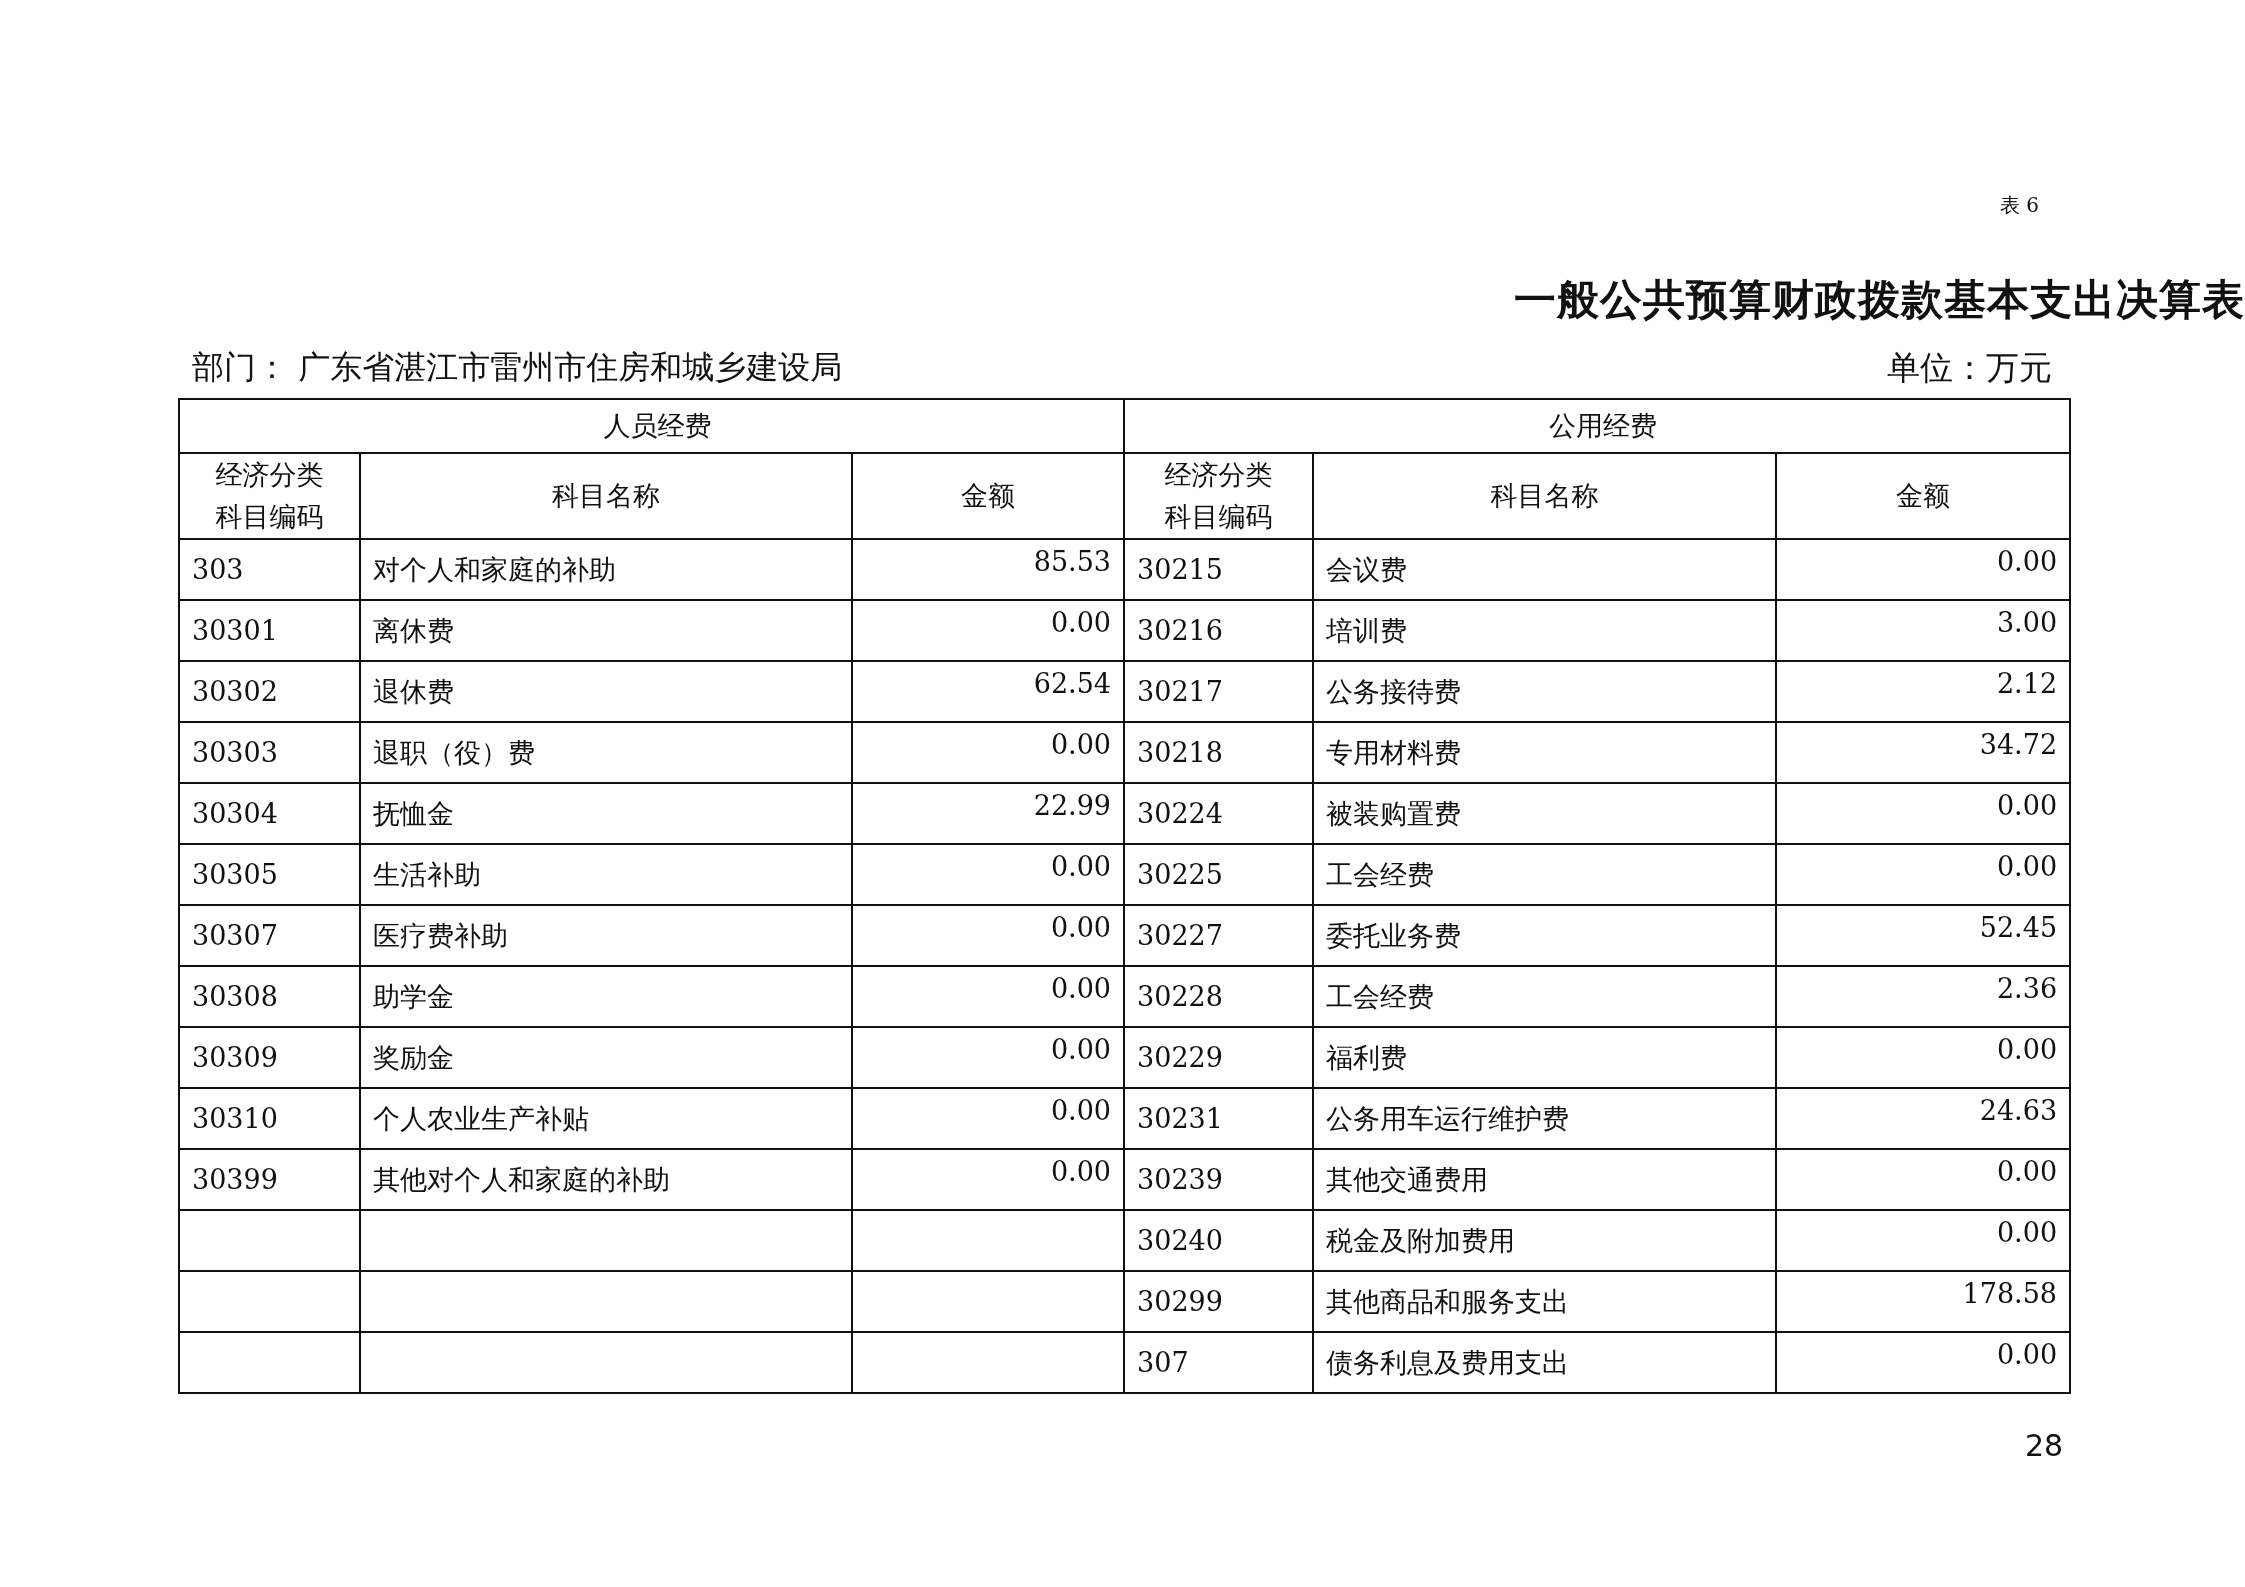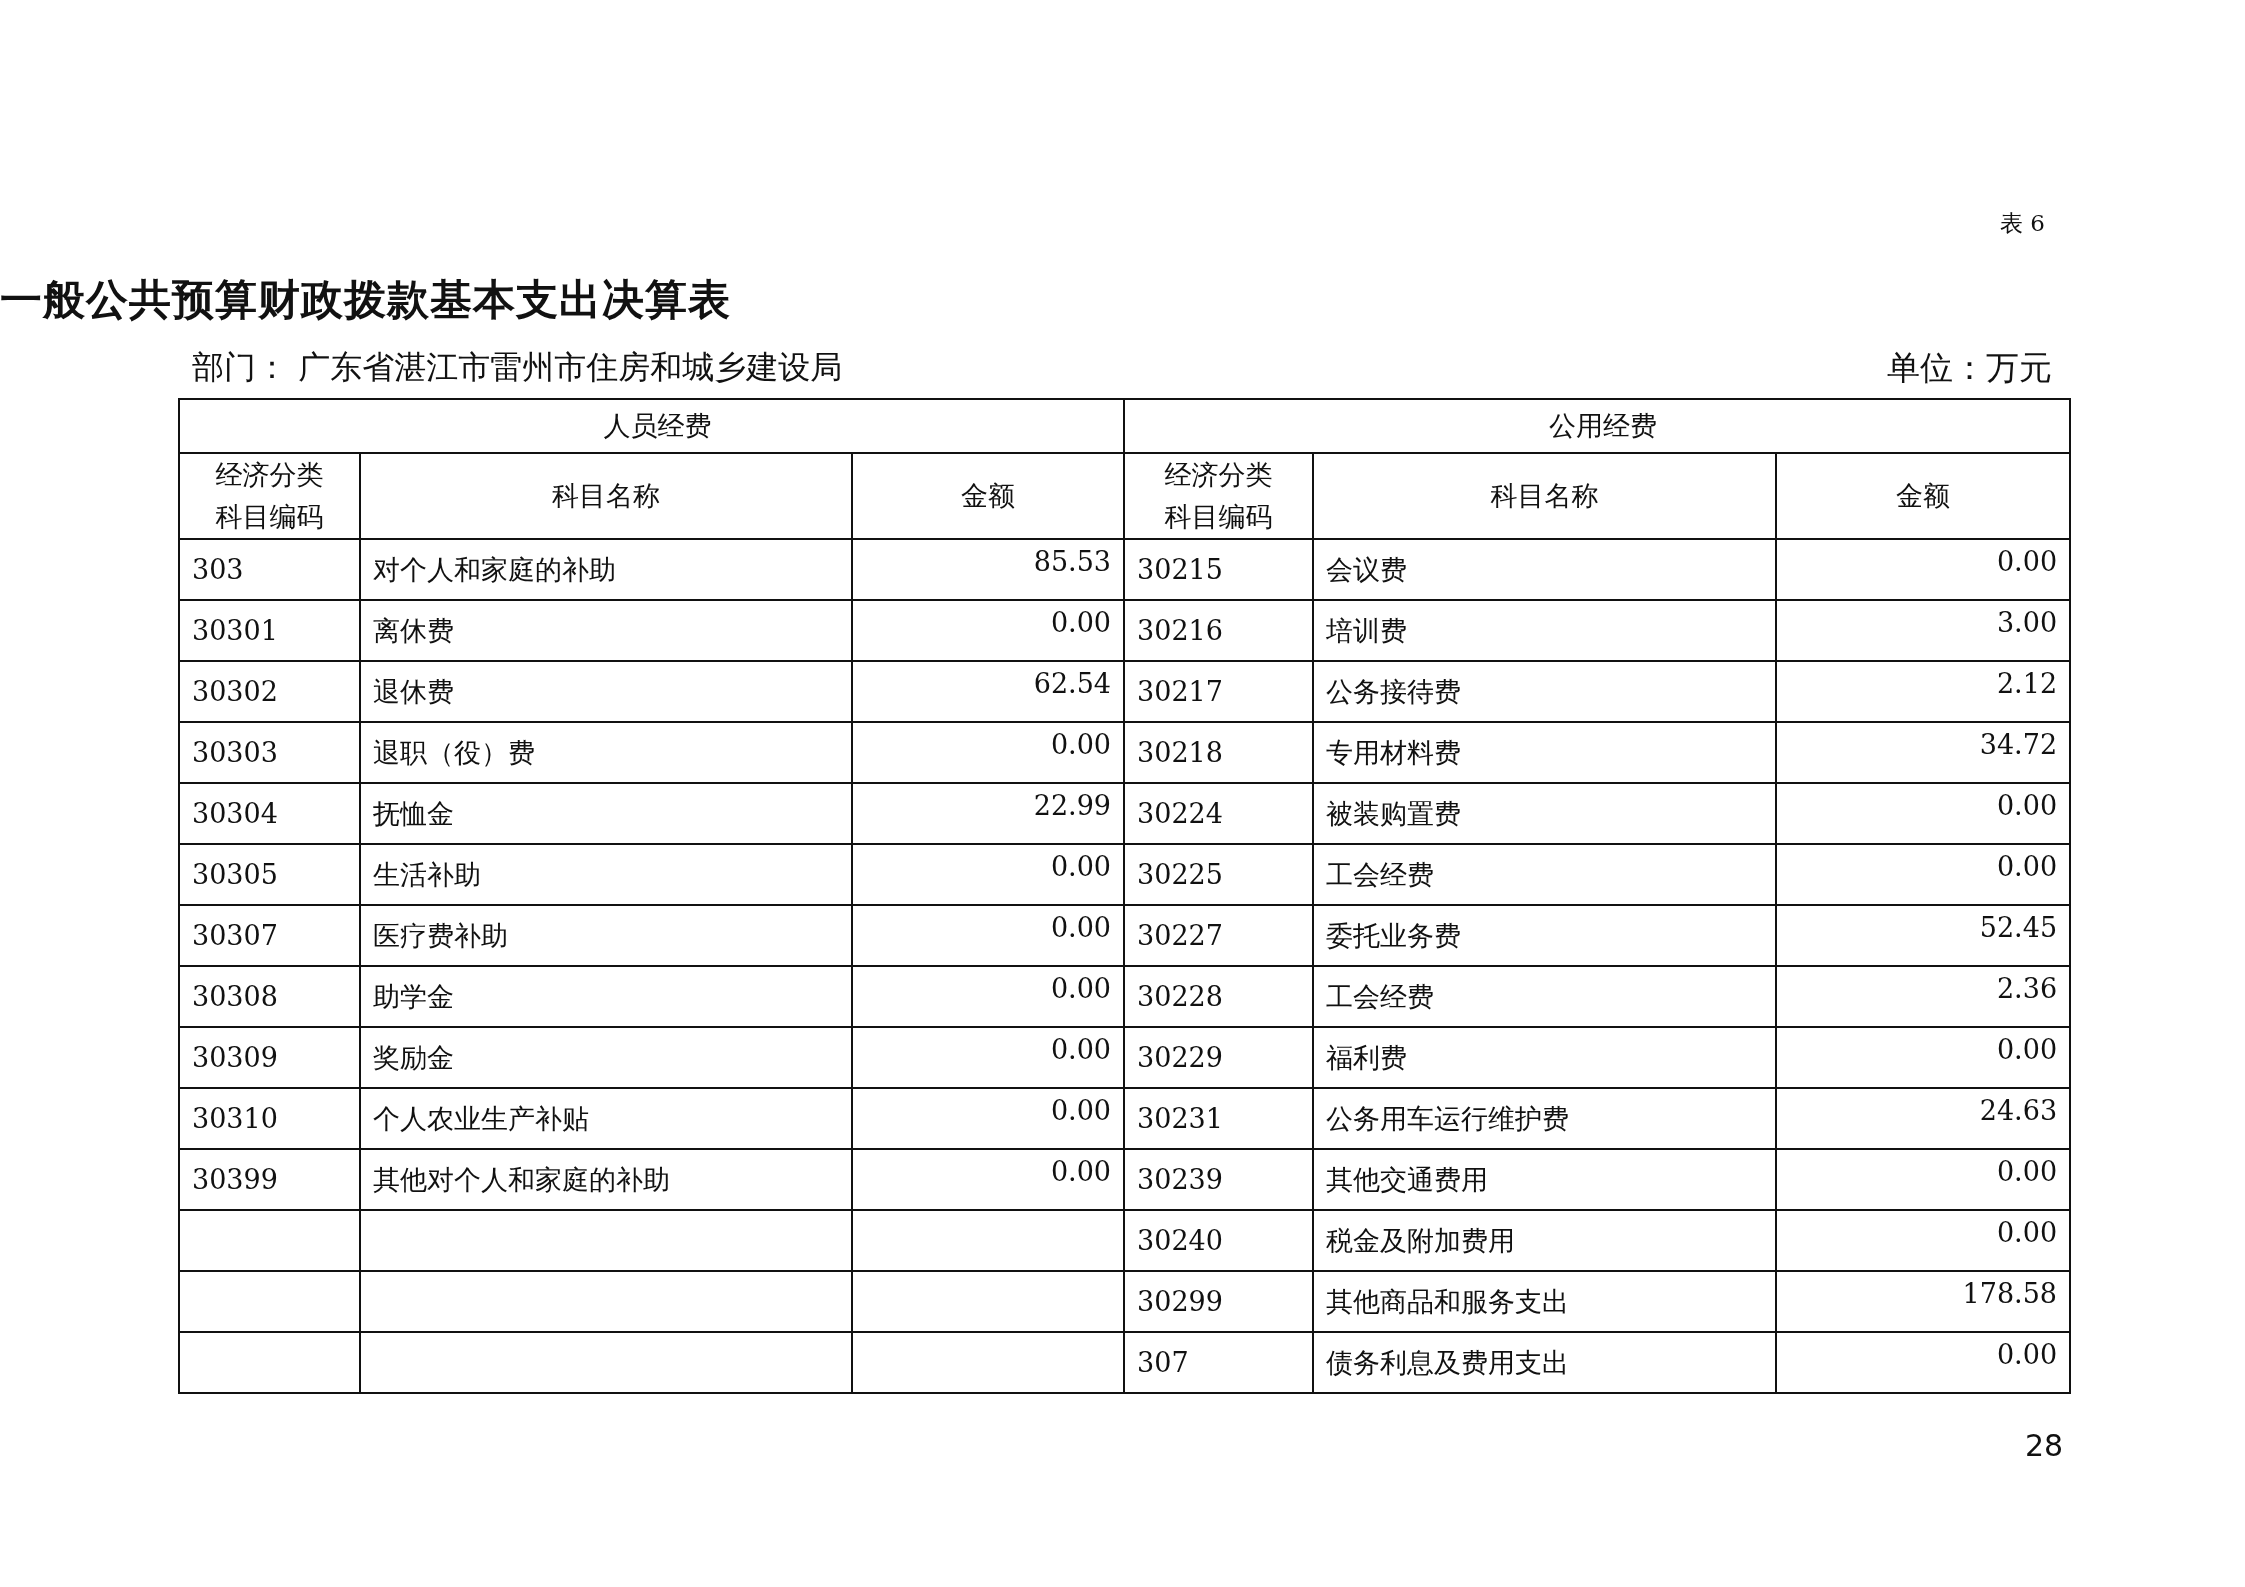--- a/index.html
+++ b/index.html
@@ -1,20 +1,20 @@
 <!DOCTYPE html>
 <html><head>
 <meta charset="utf-8">
 <style>
   html, body { margin: 0; padding: 0; background: #ffffff; }
   body { width: 2245px; height: 1587px; position: relative; overflow: hidden;
          font-family: "DejaVu Serif", "Liberation Serif", serif; color: #111; }
   .abs { position: absolute; }
-  .table-no { left: 2000px; top: 208px; font-size: 23px; }
-  .title { left: 0; width: 2245px; top: 272px; text-align: left; font-size: 42px; font-weight: bold; letter-spacing: 1px; }
+  .table-no { left: 2000px; top: 192px; font-size: 20px; }
+  .title { left: 0; width: 2245px; top: 272px; text-align: right; font-size: 42px; font-weight: bold; letter-spacing: 1px; }
   .dept { left: 192px; top: 346px; font-size: 32px; }
   .unit { right: 193px; top: 346px; font-size: 33px; }
   .page-no { left: 2025px; top: 1428px; font-size: 30px; font-family: "DejaVu Sans", sans-serif; }
 
   table.budget { position: absolute; left: 178px; top: 398px; width: 1891px;
     border-collapse: collapse; table-layout: fixed; font-size: 27px; }
   table.budget td { border: 2px solid #111; padding: 0 12px; vertical-align: middle; overflow: hidden; white-space: nowrap; }
   tr.h1 td { height: 52px; text-align: center; padding-left: 24px; }
   tr.h2 td { height: 80px; text-align: center; line-height: 42px; }
   tr.row td { height: 53px; }

